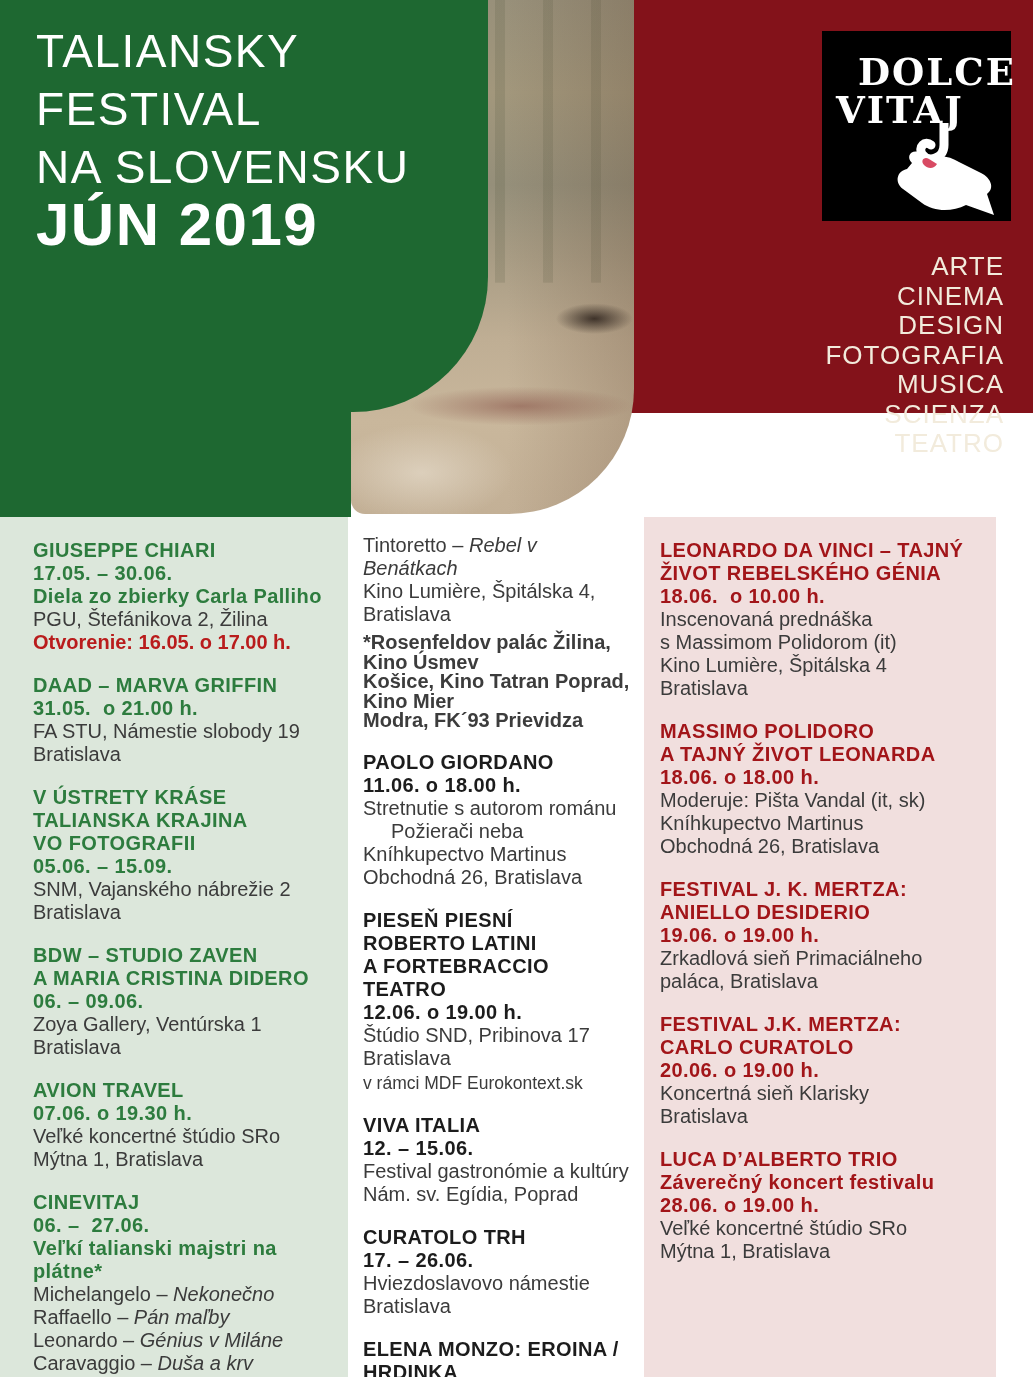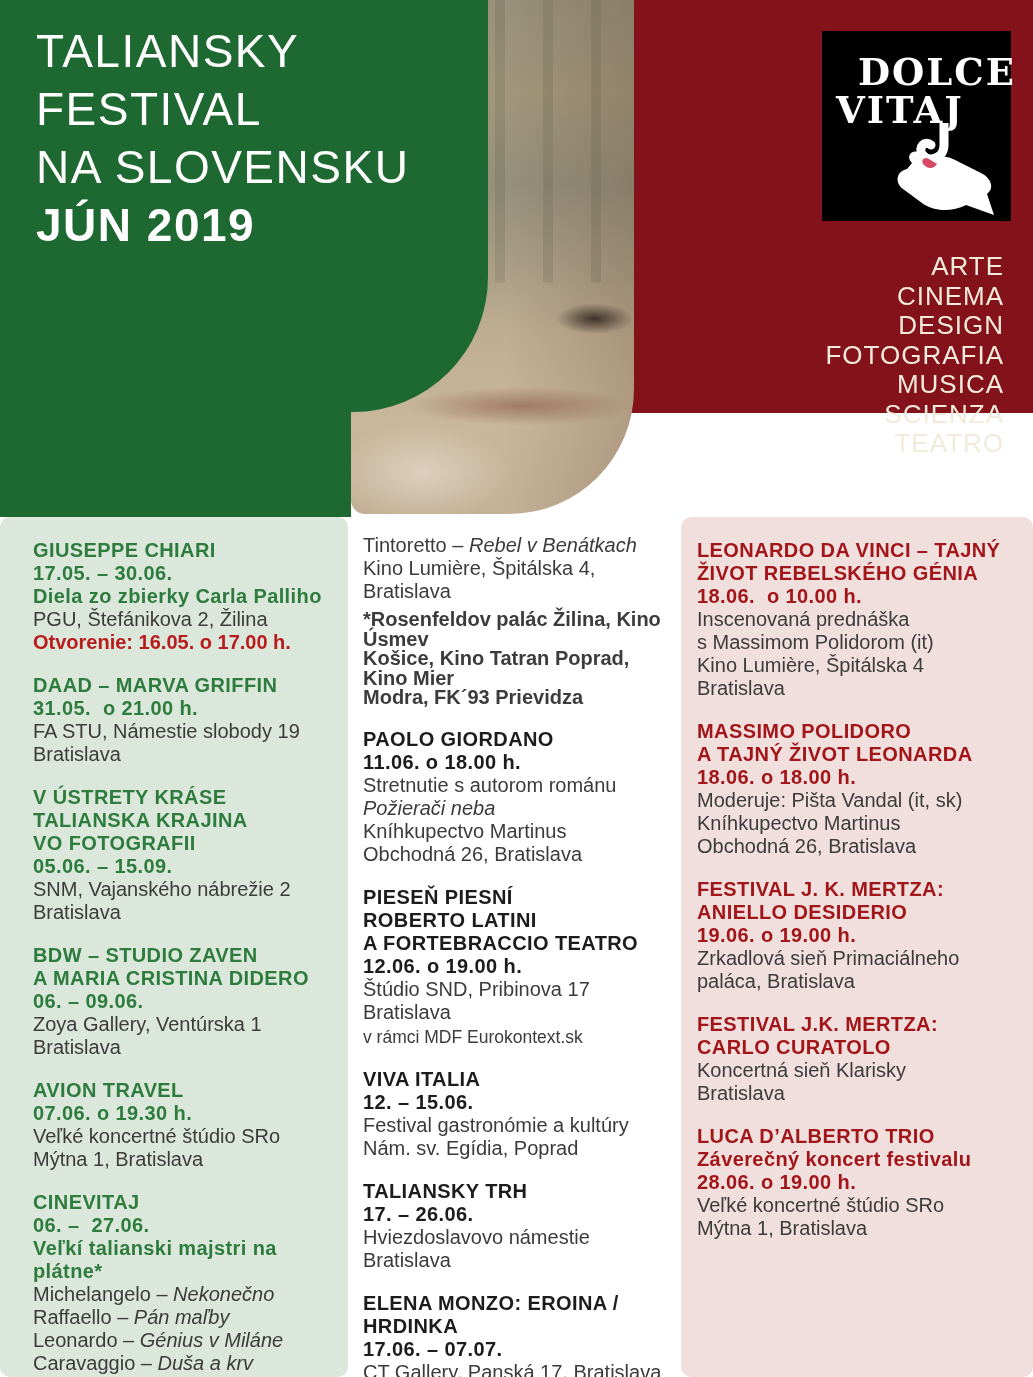--- a/index.html
+++ b/index.html
@@ -23,48 +23,48 @@
     background-repeat:no-repeat;
     background-size:auto,auto,auto,auto,100% 55%,auto;
   }
   .green-main{
     position:absolute;left:0;top:0;width:488px;height:412px;
     background:#1e6831;border-bottom-right-radius:135px;
   }
   .green-left{position:absolute;left:0;top:0;width:351px;height:517px;background:#1e6831;}
   .title-block{position:absolute;left:36px;top:22px;color:#ffffff;}
   .title-line{font-size:46px;line-height:58px;font-weight:400;letter-spacing:1.5px;}
-  .title-date{font-size:46px;line-height:58px;font-weight:bold;letter-spacing:1.5px;}
+  .title-date{font-size:60px;line-height:58px;font-weight:bold;letter-spacing:1.5px;}
   .logo-box{
     position:absolute;left:822px;top:31px;width:189px;height:190px;
     background:#000000;
   }
   .logo-l1,.logo-l2{
     position:absolute;color:#fff;font-family:"DejaVu Serif","Liberation Serif",serif;
     font-weight:bold;font-size:37px;letter-spacing:2px;line-height:38px;
   }
   .logo-l1{top:22px;left:36px;}
   .logo-l2{top:60px;left:14px;}
   .logo-hand{position:absolute;left:58px;top:92px;width:126px;height:96px;}
   .categories{position:absolute;right:29px;top:252px;text-align:right;color:#f2ebdc;}
   .cat{font-size:26px;line-height:29.5px;letter-spacing:1px;}
   
   .columns{position:absolute;left:0;top:517px;width:1033px;height:860px;display:flex;}
-  .col{box-sizing:border-box;height:100%;border-radius:10px;}
+  .col{box-sizing:border-box;height:100%;}
   .col-left{width:348px;background:#dce7db;padding:22px 10px 0 33px;}
-  .col-middle{width:333px;background:#ffffff;padding:17px 8px 0 15px;}
+  .col-middle{width:296px;background:#ffffff;padding:17px 8px 0 15px;}
   .col-right{width:352px;background:#f1dfde;padding:22px 8px 0 16px;}
   .event{margin-bottom:20px;}
   .line{font-size:20px;line-height:23px;color:#3b3b3b;}
   .l-title,.l-date{font-weight:bold;letter-spacing:0.4px;}
   .col-left .l-title,.col-left .l-date{color:#2d7c3e;}
   .col-middle .l-title,.col-middle .l-date{color:#1c1c1c;}
   .col-right .l-title,.col-right .l-date{color:#a21519;}
   .l-strong{font-weight:bold;color:#b91c1c;}
-  .l-italic{font-style:italic;}
+  .l-italic{margin-left:28px;}
   .l-small{font-size:20px;line-height:19.5px;font-weight:bold;color:#3c3c3c;}
   .line:not(.l-small) + .l-small{margin-top:7px;}
   .l-smallreg{font-size:17.5px;line-height:21px;color:#3b3b3b;margin-top:3px;}
   .it{font-style:italic;}
 </style>
 </head>
 <body>
 
 <div class="poster">
   <div class="top-section">
@@ -169,21 +169,21 @@
           <div class="line l-body">Bratislava</div>
           <div class="line l-smallreg">v rámci MDF Eurokontext.sk</div>
         </div>
         <div class="event">
           <div class="line l-title">VIVA ITALIA</div>
           <div class="line l-date">12. – 15.06.</div>
           <div class="line l-body">Festival gastronómie a kultúry</div>
           <div class="line l-body">Nám. sv. Egídia, Poprad</div>
         </div>
         <div class="event">
-          <div class="line l-title">TALIANSKY TRH</div>
+          <div class="line l-title">CURATOLO TRH</div>
           <div class="line l-date">17. – 26.06.</div>
           <div class="line l-body">Hviezdoslavovo námestie</div>
           <div class="line l-body">Bratislava</div>
         </div>
         <div class="event">
           <div class="line l-title">ELENA MONZO: EROINA /</div>
           <div class="line l-title">HRDINKA</div>
           <div class="line l-date">17.06. – 07.07.</div>
           <div class="line l-body">CT Gallery, Panská 17, Bratislava</div>
           <div class="line l-strong">Otvorenie: 16.06. o 17.00 h.</div>
@@ -210,20 +210,21 @@
         <div class="event">
           <div class="line l-title">FESTIVAL J. K. MERTZA:</div>
           <div class="line l-title">ANIELLO DESIDERIO</div>
           <div class="line l-date">19.06. o 19.00 h.</div>
           <div class="line l-body">Zrkadlová sieň Primaciálneho</div>
           <div class="line l-body">paláca, Bratislava</div>
         </div>
         <div class="event">
           <div class="line l-title">FESTIVAL J.K. MERTZA:</div>
           <div class="line l-title">CARLO CURATOLO</div>
+          <div class="line l-date">20.06. o 19.00 h.</div>
           <div class="line l-body">Koncertná sieň Klarisky</div>
           <div class="line l-body">Bratislava</div>
         </div>
         <div class="event">
           <div class="line l-title">LUCA D’ALBERTO TRIO</div>
           <div class="line l-title">Záverečný koncert festivalu</div>
           <div class="line l-date">28.06. o 19.00 h.</div>
           <div class="line l-body">Veľké koncertné štúdio SRo</div>
           <div class="line l-body">Mýtna 1, Bratislava</div>
         </div>

